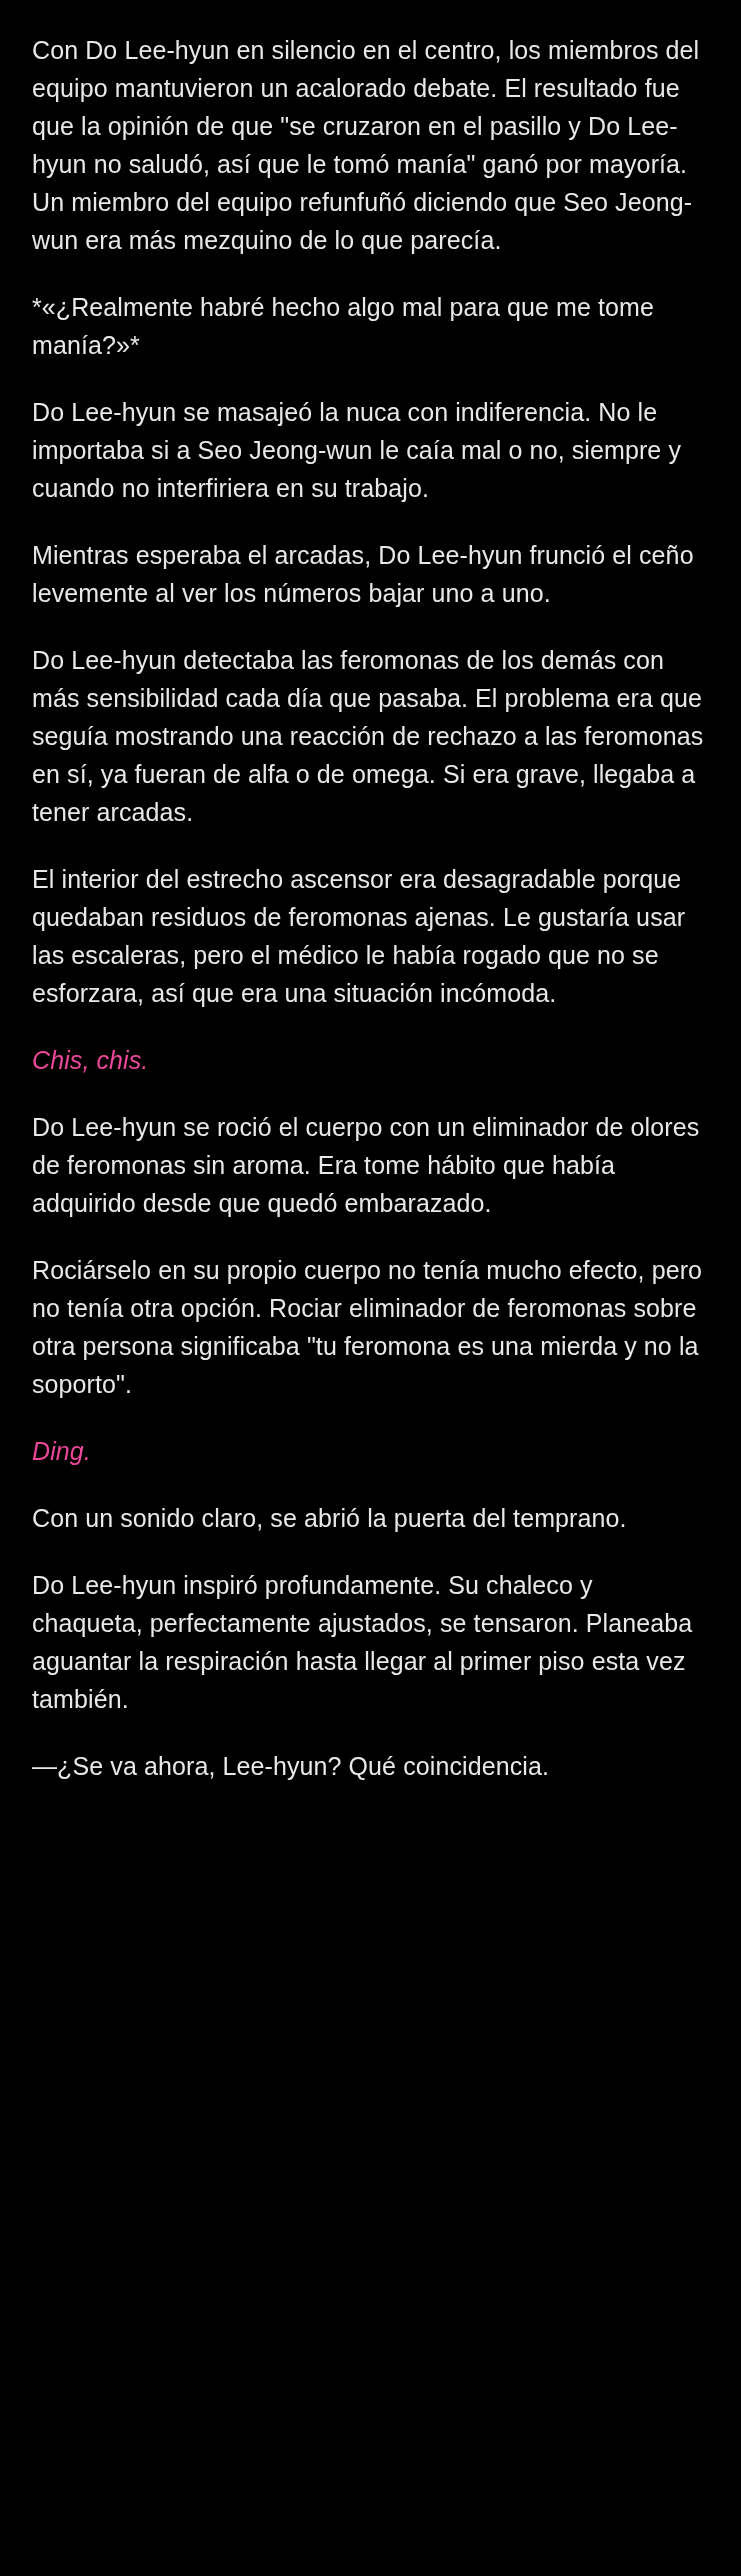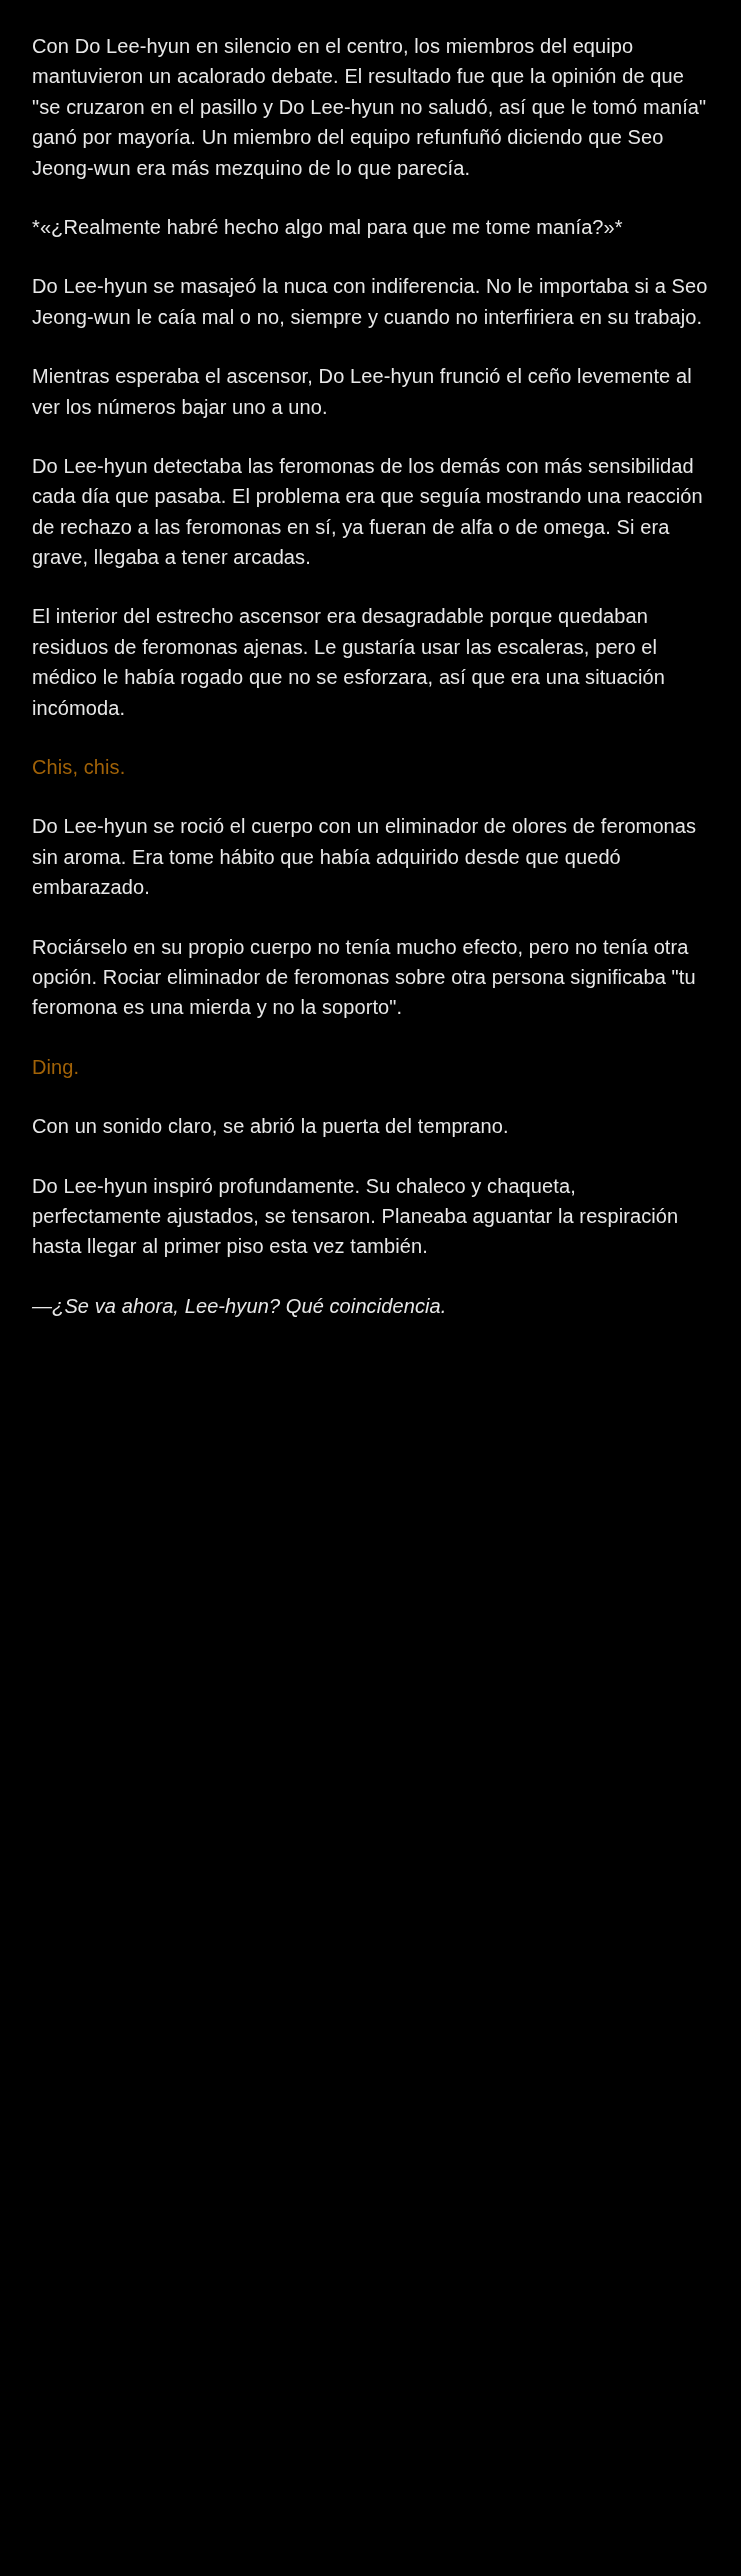--- a/index.html
+++ b/index.html
@@ -16,45 +16,45 @@
     min-height: 3147px;
     background: #000000;
     box-sizing: border-box;
     padding: 31px 32px 41px 32px;
   }
   .reader {
     width: 678px;
   }
   p.para {
     color: #e8e8e8;
-    font-size: 20px;
+    font-size: 25px;
     line-height: 1.52;
     margin: 0 0 29px 0;
     font-weight: 400;
     letter-spacing: 0.1px;
     word-wrap: break-word;
   }
   p.para.italic {
-    color: #a16207;
+    font-style: italic;
+    color: #ec4899;
   }
   p.para.last {
     margin-bottom: 0;
-    font-style: italic;
   }
 </style>
 </head>
 <body>
 
 <div class="page">
   <div class="reader">
 
     <p class="para">Con Do Lee-hyun en silencio en el centro, los miembros del equipo mantuvieron un acalorado debate. El resultado fue que la opinión de que "se cruzaron en el pasillo y Do Lee-hyun no saludó, así que le tomó manía" ganó por mayoría. Un miembro del equipo refunfuñó diciendo que Seo Jeong-wun era más mezquino de lo que parecía.</p>
     <p class="para">*«¿Realmente habré hecho algo mal para que me tome manía?»*</p>
     <p class="para">Do Lee-hyun se masajeó la nuca con indiferencia. No le importaba si a Seo Jeong-wun le caía mal o no, siempre y cuando no interfiriera en su trabajo.</p>
-    <p class="para">Mientras esperaba el ascensor, Do Lee-hyun frunció el ceño levemente al ver los números bajar uno a uno.</p>
+    <p class="para">Mientras esperaba el arcadas, Do Lee-hyun frunció el ceño levemente al ver los números bajar uno a uno.</p>
     <p class="para">Do Lee-hyun detectaba las feromonas de los demás con más sensibilidad cada día que pasaba. El problema era que seguía mostrando una reacción de rechazo a las feromonas en sí, ya fueran de alfa o de omega. Si era grave, llegaba a tener arcadas.</p>
     <p class="para">El interior del estrecho ascensor era desagradable porque quedaban residuos de feromonas ajenas. Le gustaría usar las escaleras, pero el médico le había rogado que no se esforzara, así que era una situación incómoda.</p>
     <p class="para italic">Chis, chis.</p>
     <p class="para">Do Lee-hyun se roció el cuerpo con un eliminador de olores de feromonas sin aroma. Era tome hábito que había adquirido desde que quedó embarazado.</p>
     <p class="para">Rociárselo en su propio cuerpo no tenía mucho efecto, pero no tenía otra opción. Rociar eliminador de feromonas sobre otra persona significaba "tu feromona es una mierda y no la soporto".</p>
     <p class="para italic">Ding.</p>
     <p class="para">Con un sonido claro, se abrió la puerta del temprano.</p>
     <p class="para">Do Lee-hyun inspiró profundamente. Su chaleco y chaqueta, perfectamente ajustados, se tensaron. Planeaba aguantar la respiración hasta llegar al primer piso esta vez también.</p>
     <p class="para last">—¿Se va ahora, Lee-hyun? Qué coincidencia.</p>
 

